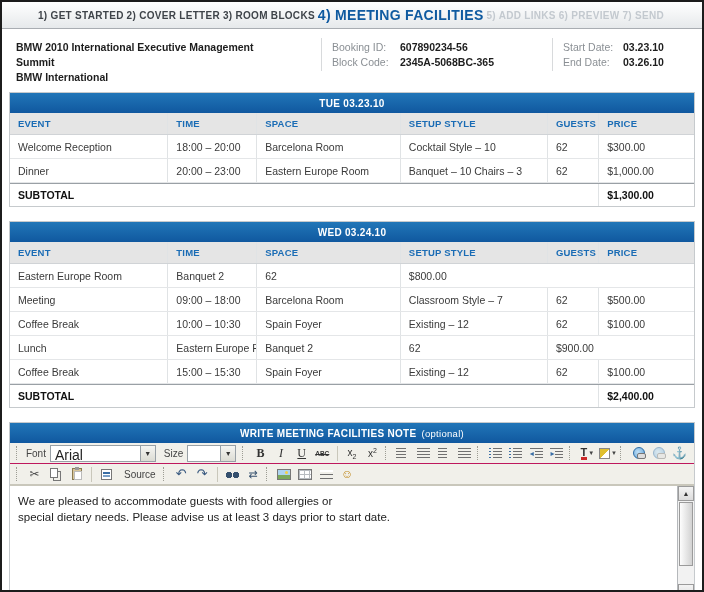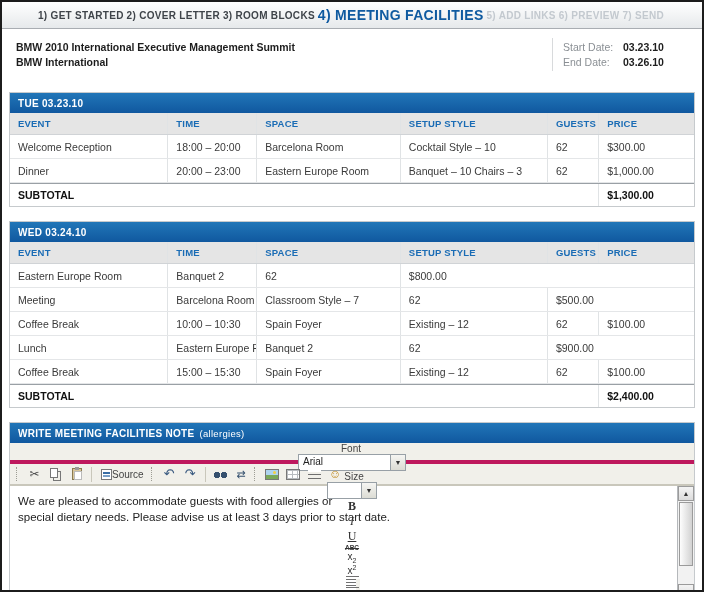--- a/index.html
+++ b/index.html
@@ -23,43 +23,43 @@
   .bh-col.right { width:138px; }
   .kv { display:flex; font-size:10.5px; line-height:15px; }
   .kv .k { color:#8a8f94; width:68px; }
   .bh-col.right .kv .k { width:60px; }
   .kv .v { color:#1d1d1d; font-weight:bold; }
 
   
   .tbl { margin:0 7px 14px 7px; border:1px solid #c6cacd; background:#fff; }
   .tbl.first { margin-top:13px; }
   .day-bar { background:linear-gradient(#2176b8,#10589f); color:#fff; font-size:10px;
-    font-weight:bold; padding:5px 8px 4px 8px; letter-spacing:.3px; }
+    font-weight:bold; padding:5px 8px 4px 8px; letter-spacing:.3px;text-align:center; }
   .grid { display:grid; grid-template-columns:23% 13% 21% 21.5% 7.5% 14%; }
   .thead { background:#e5e5e5; border-bottom:1px solid #d0d3d6; }
   .thead .cell { color:#1a6cb5; font-size:9.5px; font-weight:bold; padding:5px 8px; letter-spacing:.2px; }
   .cell { border-left:1px solid #e0e3e5; }
   .cell:first-child { border-left:none; }
   .trow { border-bottom:1px solid #e4e6e8; }
   .trow:last-of-type { border-bottom:none; }
   .trow .cell { font-size:10.5px; color:#3a3a3a; padding:6px 8px 5px 8px; white-space:nowrap; overflow:hidden; }
   .num { text-align:left; }
   .subtotal { display:grid; grid-template-columns:86% 14%; border-top:1px solid #9aa0a5; }
   .subtotal .cell { font-size:10.5px; font-weight:bold; color:#111; padding:5px 8px; }
 
   
   .opt { font-weight:normal; font-size:9.5px; margin-left:5px; }
   .toolbar { background:#f1f0ea; display:flex; align-items:center; height:21px; padding:0 4px; }
-  .toolbar.r1 { border-bottom:4px solid #be185d;flex-direction:column; }
+  .toolbar.r1 { border-bottom:1px solid #be185d; }
   .toolbar.r2 { border-bottom:1px solid #c9c7bb; }
   .grip { width:4px; height:14px; border-left:1px dotted #9d9d94; margin:0 4px 0 2px; }
   .sep { width:1px; height:15px; background:#c9c7bb; margin:0 4px; }
   .tlabel { font-size:10px; color:#444; margin:0 4px 0 2px; }
   .fsel { display:flex; height:17px; border:1px solid #98a0a6; background:#fff; }
-  .fsel .val { font-size:10px; color:#222; padding:1px 4px; flex:1; overflow:hidden; white-space:nowrap; }
+  .fsel .val { font-size:14px; color:#222; padding:1px 4px; flex:1; overflow:hidden; white-space:nowrap; }
   .fsel .arr { width:15px; background:linear-gradient(#f5f5f2,#dcdcd4); border-left:1px solid #98a0a6;
     font-size:7px; color:#333; text-align:center; line-height:15px; }
   .fsel.font { width:108px; } .fsel.size { width:50px; }
   .tb { width:21px; height:18px; display:flex; align-items:center; justify-content:center;
     cursor:pointer; color:#333; position:relative; }
   .g-b { font-weight:bold; font-size:12px; font-family:"Liberation Serif",serif; }
   .g-i { font-style:italic; font-size:12px; font-family:"Liberation Serif",serif; }
   .g-u { text-decoration:underline; font-size:12px; font-family:"Liberation Serif",serif; }
   .g-abc { font-size:6.5px; font-weight:bold; text-decoration:line-through; letter-spacing:0; }
   .g-x { font-size:10px; } .g-x sub,.g-x sup { font-size:7px; }
@@ -81,21 +81,21 @@
   .i-globe::after { content:""; position:absolute; right:-2px; bottom:-1px; width:7px; height:4px;
     border:1px solid #777; border-radius:2px; background:#ddd; }
   .dis { opacity:.45; }
   .g-anchor { font-size:12px; color:#2c5a8c; }
   .g-cut { font-size:12px; color:#444; }
   .i-copy { width:8px; height:10px; border:1px solid #777; background:#fff;
     box-shadow:3px 3px 0 -1px #f1f0ea, 3px 3px 0 0 #777; margin:-3px 0 0 -3px; }
   .i-paste { width:10px; height:12px; background:#d9c69a; border:1px solid #8a7a50; position:relative; }
   .i-paste::before { content:""; position:absolute; left:2px; top:-2px; width:4px; height:3px; background:#9a9a9a; }
   .i-paste::after { content:""; position:absolute; left:1px; top:2px; width:6px; height:7px; background:#fff; border:1px solid #bbb; }
-  .src-btn { display:flex; align-items:center; gap:0; padding:0 5px; height:18px; cursor:pointer; }
+  .src-btn { display:flex; align-items:center; gap:12px; padding:0 5px; height:18px; cursor:pointer; }
   .i-src { width:11px; height:11px; border:1px solid #777; background:#fff; position:relative; }
   .i-src::after { content:""; position:absolute; left:1px; top:2px; width:7px; height:2px; background:#3a6ea5; box-shadow:0 3px 0 #7aa0c8; }
   .g-und { font-size:13px; color:#3a5a80; line-height:10px; }
   .i-find { width:15px; height:11px;
     background:radial-gradient(circle at 4px 6px,#35506e 3px,transparent 3.5px),
                radial-gradient(circle at 11px 6px,#35506e 3px,transparent 3.5px); }
   .g-repl { font-size:11px; color:#35506e; }
   .i-img { width:14px; height:11px; border:1px solid #777;
     background:linear-gradient(to top,#7aa85a 45%,#aed4f0 45%); position:relative; }
   .i-img::after { content:""; position:absolute; right:2px; top:1px; width:3px; height:3px; border-radius:50%; background:#f4d03f; }
@@ -128,20 +128,30 @@
     <div class="step future">5) ADD LINKS</div>
     <div class="step future">6) PREVIEW</div>
     <div class="step future">7) SEND</div>
   </div>
 
   <div class="bheader">
     <div class="bh-left">
       <div>BMW 2010 International Executive Management Summit</div>
       <div>BMW International</div>
     </div>
+    <div class="bh-col mid">
+      <div class="kv">
+          <span class="k">Booking ID:</span>
+          <span class="v">607890234-56</span>
+        </div>
+      <div class="kv">
+          <span class="k">Block Code:</span>
+          <span class="v">2345A-5068BC-365</span>
+        </div>
+    </div>
     <div class="bh-col right">
       <div class="kv">
           <span class="k">Start Date:</span>
           <span class="v">03.23.10</span>
         </div>
       <div class="kv">
           <span class="k">End Date:</span>
           <span class="v">03.26.10</span>
         </div>
     </div>
@@ -190,20 +200,21 @@
       <div class="cell num">PRICE</div>
     </div>
     <div class="grid trow">
       <div class="cell">Eastern Europe Room</div>
       <div class="cell">Banquet 2</div>
       <div class="cell num">62</div>
       <div class="cell num">$800.00</div>
     </div>
     <div class="grid trow">
       <div class="cell">Meeting</div>
+      <div class="cell">09:00 – 18:00</div>
       <div class="cell">Barcelona Room</div>
       <div class="cell">Classroom Style – 7</div>
       <div class="cell num">62</div>
       <div class="cell num">$500.00</div>
     </div>
     <div class="grid trow">
       <div class="cell">Coffee Break</div>
       <div class="cell">10:00 – 10:30</div>
       <div class="cell">Spain Foyer</div>
       <div class="cell">Existing – 12</div>
@@ -226,21 +237,21 @@
       <div class="cell num">$100.00</div>
     </div>
     <div class="subtotal">
       <div class="cell">SUBTOTAL</div>
       <div class="cell num">$2,400.00</div>
     </div>
   </div>
 
   <div class="tbl">
     <div class="day-bar">
-      <span>WRITE MEETING FACILITIES NOTE</span><span class="opt">(allergies)</span>
+      <span>WRITE MEETING FACILITIES NOTE</span><span class="opt">(optional)</span>
     </div>
 
     <div class="toolbar r1">
       <span class="grip"></span>
       <span class="tlabel">Font</span>
       <span class="fsel font">
         <span class="val">Arial</span>
         <span class="arr">▼</span>
       </span>
       <span class="tlabel" style="margin-left:8px;">Size</span>

